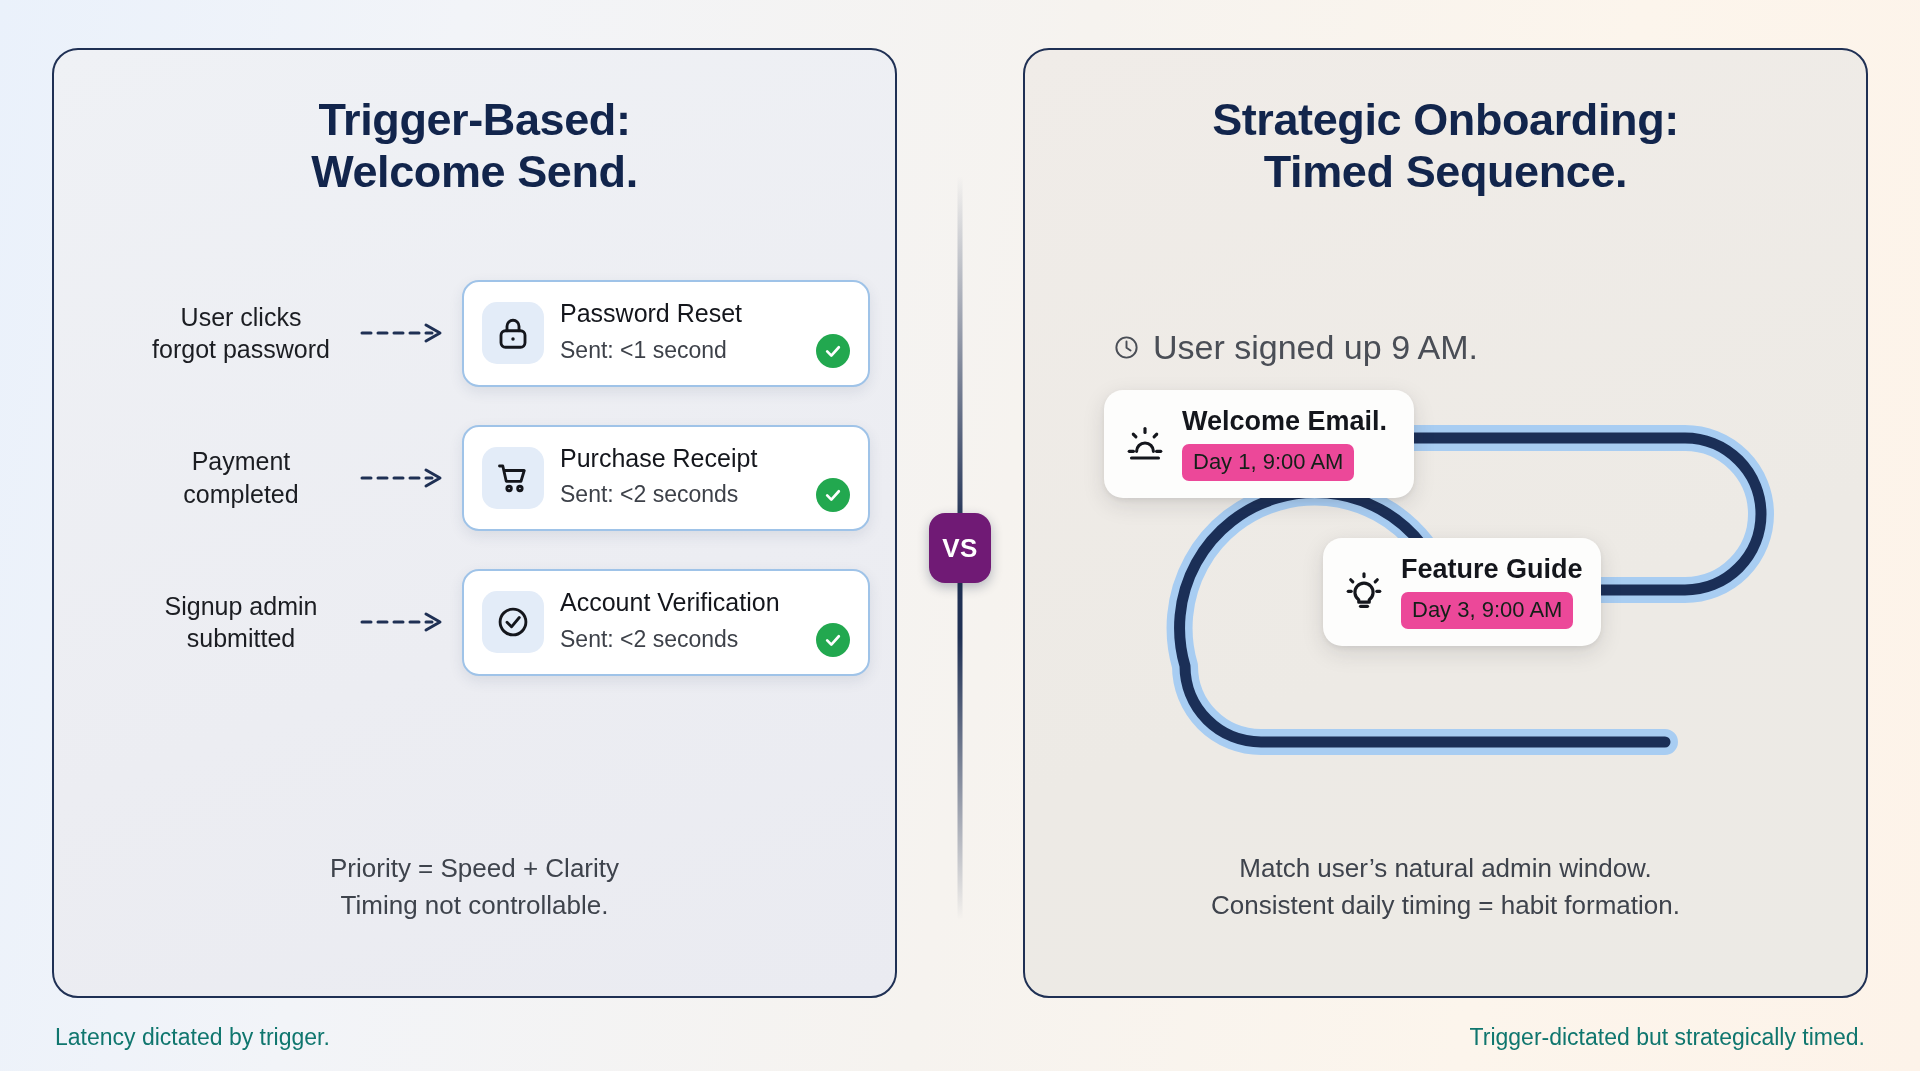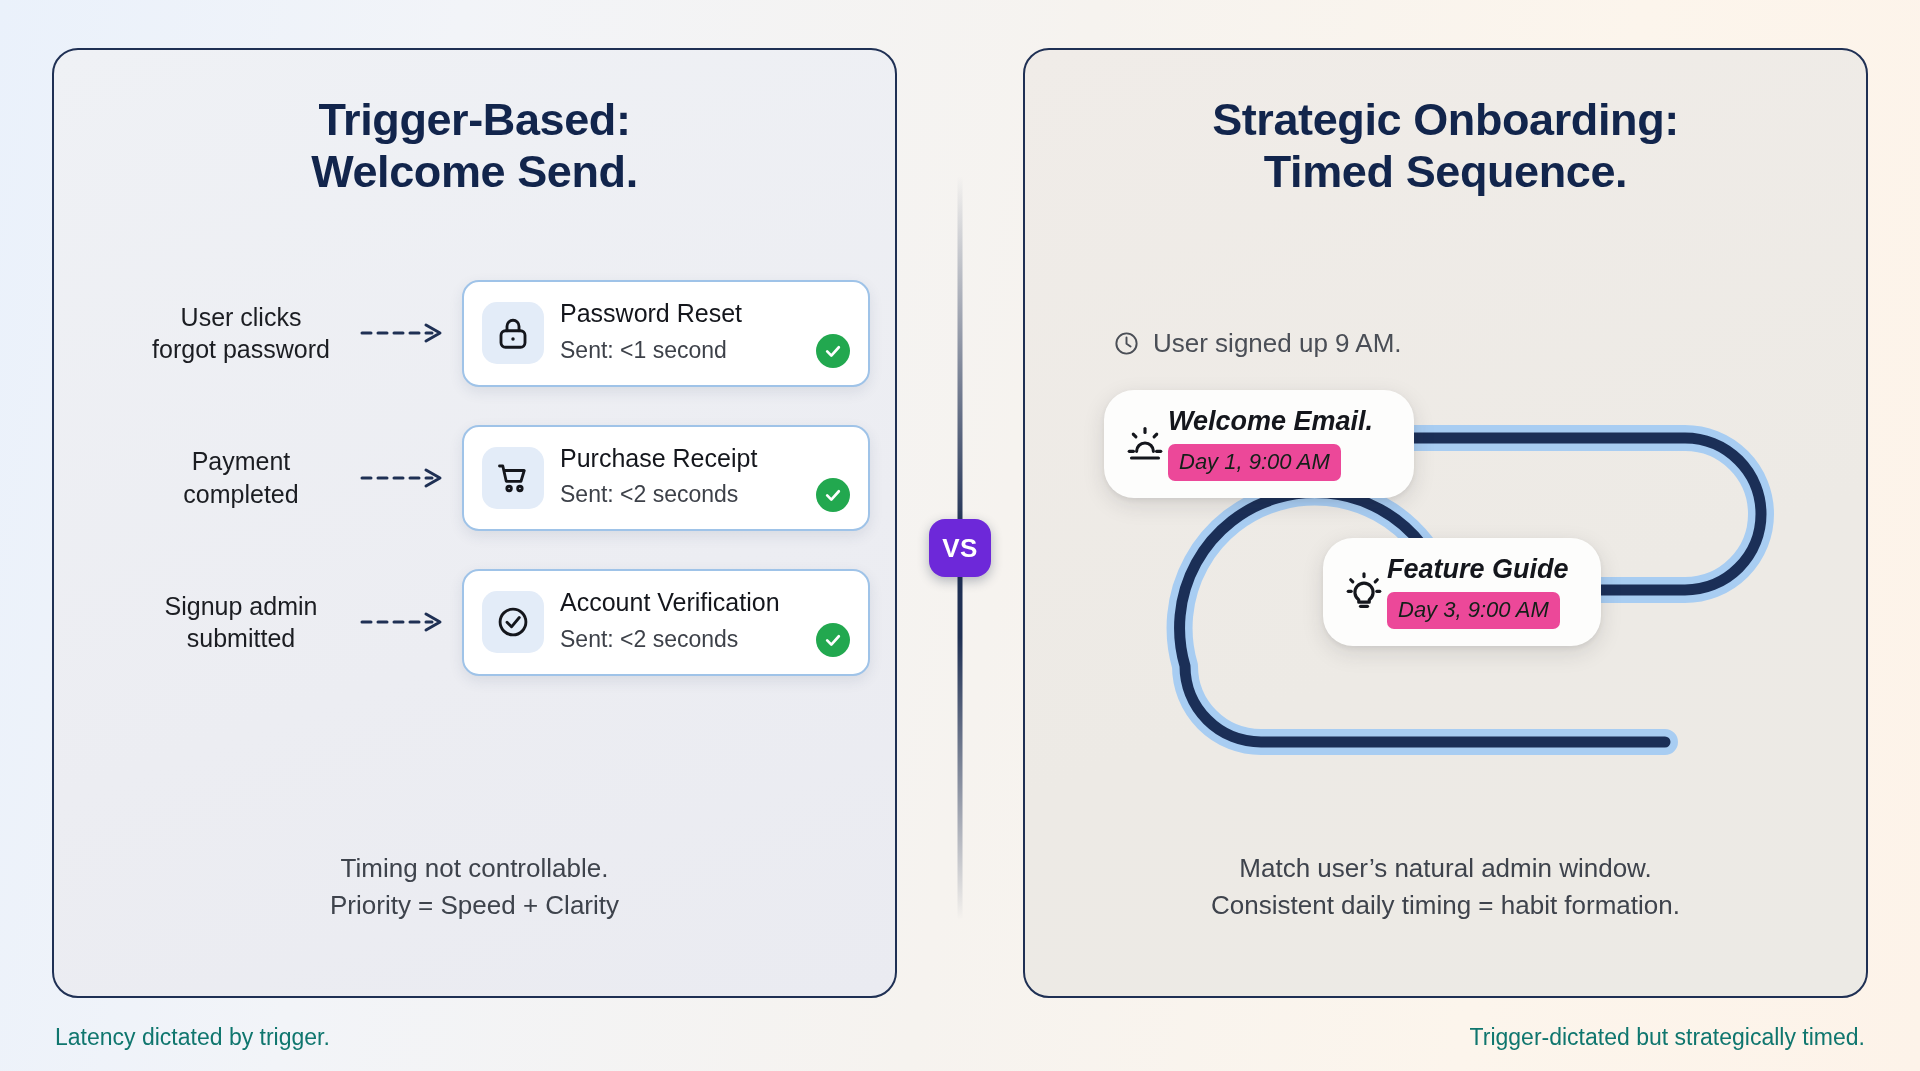--- a/index.html
+++ b/index.html
@@ -169,71 +169,70 @@
     transform: translateX(-1.5px);
     background: linear-gradient(180deg, rgba(31,48,84,0) 0%, rgba(31,48,84,0.55) 26%, #1f3054 48%, #1f3054 62%, rgba(31,48,84,0.5) 82%, rgba(31,48,84,0) 100%);
     border-radius: 3px;
   }
   .vs-badge {
     position: absolute;
     left: 1px;
     top: 50%;
     transform: translate(-50%, -50%);
     width: 62px;
-    height: 58px;
+    height: 70px;
     border-radius: 16px;
-    background: #6d28d9;
+    background: #701a75;
     color: #ffffff;
     font-size: 26px;
     font-weight: 700;
     letter-spacing: 0.5px;
     display: flex;
     align-items: center;
     justify-content: center;
     box-shadow: 0 4px 12px rgba(20,35,65,0.30);
   }
 
   
   .signup-note {
     position: absolute;
     left: 88px;
     top: 278px;
     display: flex;
     align-items: center;
     gap: 13px;
     color: #4a4e56;
-    font-size: 26px;
+    font-size: 34px;
     text-align: right;
   }
 
   .flow-area {
     position: absolute;
     left: 0;
     top: 0;
     width: 845px;
     height: 950px;
     pointer-events: none;
   }
   .flow-svg {
     position: absolute;
     left: 0;
     top: 0;
   }
 
   .seq-card {
     position: absolute;
     background: #fdfdfc;
-    border-radius: 30px;
+    border-radius: 19px;
     box-shadow: 0 7px 22px rgba(40,40,45,0.13), 0 2px 5px rgba(40,40,45,0.07);
     padding: 16px 22px 17px 18px;
     display: flex;
     align-items: center;
-    gap: 0;
+    gap: 14px;
     box-sizing: border-box;
-    font-style: italic;
   }
   .seq-icon {
     width: 46px;
     height: 46px;
     flex: 0 0 auto;
     display: flex;
     align-items: center;
     justify-content: center;
   }
   .seq-body { display: flex; flex-direction: column; align-items: flex-start; }
@@ -373,22 +372,22 @@
                 </svg>
               </span>
             </div>
           </div>
         </div>
       </div>
 
     </div>
 
     <div class="panel-note">
+      <span class="ln">Priority = Speed + Clarity</span>
       <span class="ln">Timing not controllable.</span>
-      <span class="ln">Priority = Speed + Clarity</span>
     </div>
   </section>
 
   <div class="vs-wrap">
     <div class="vs-line"></div>
     <div class="vs-badge">VS</div>
   </div>
 
   <section class="panel panel-right">
 

